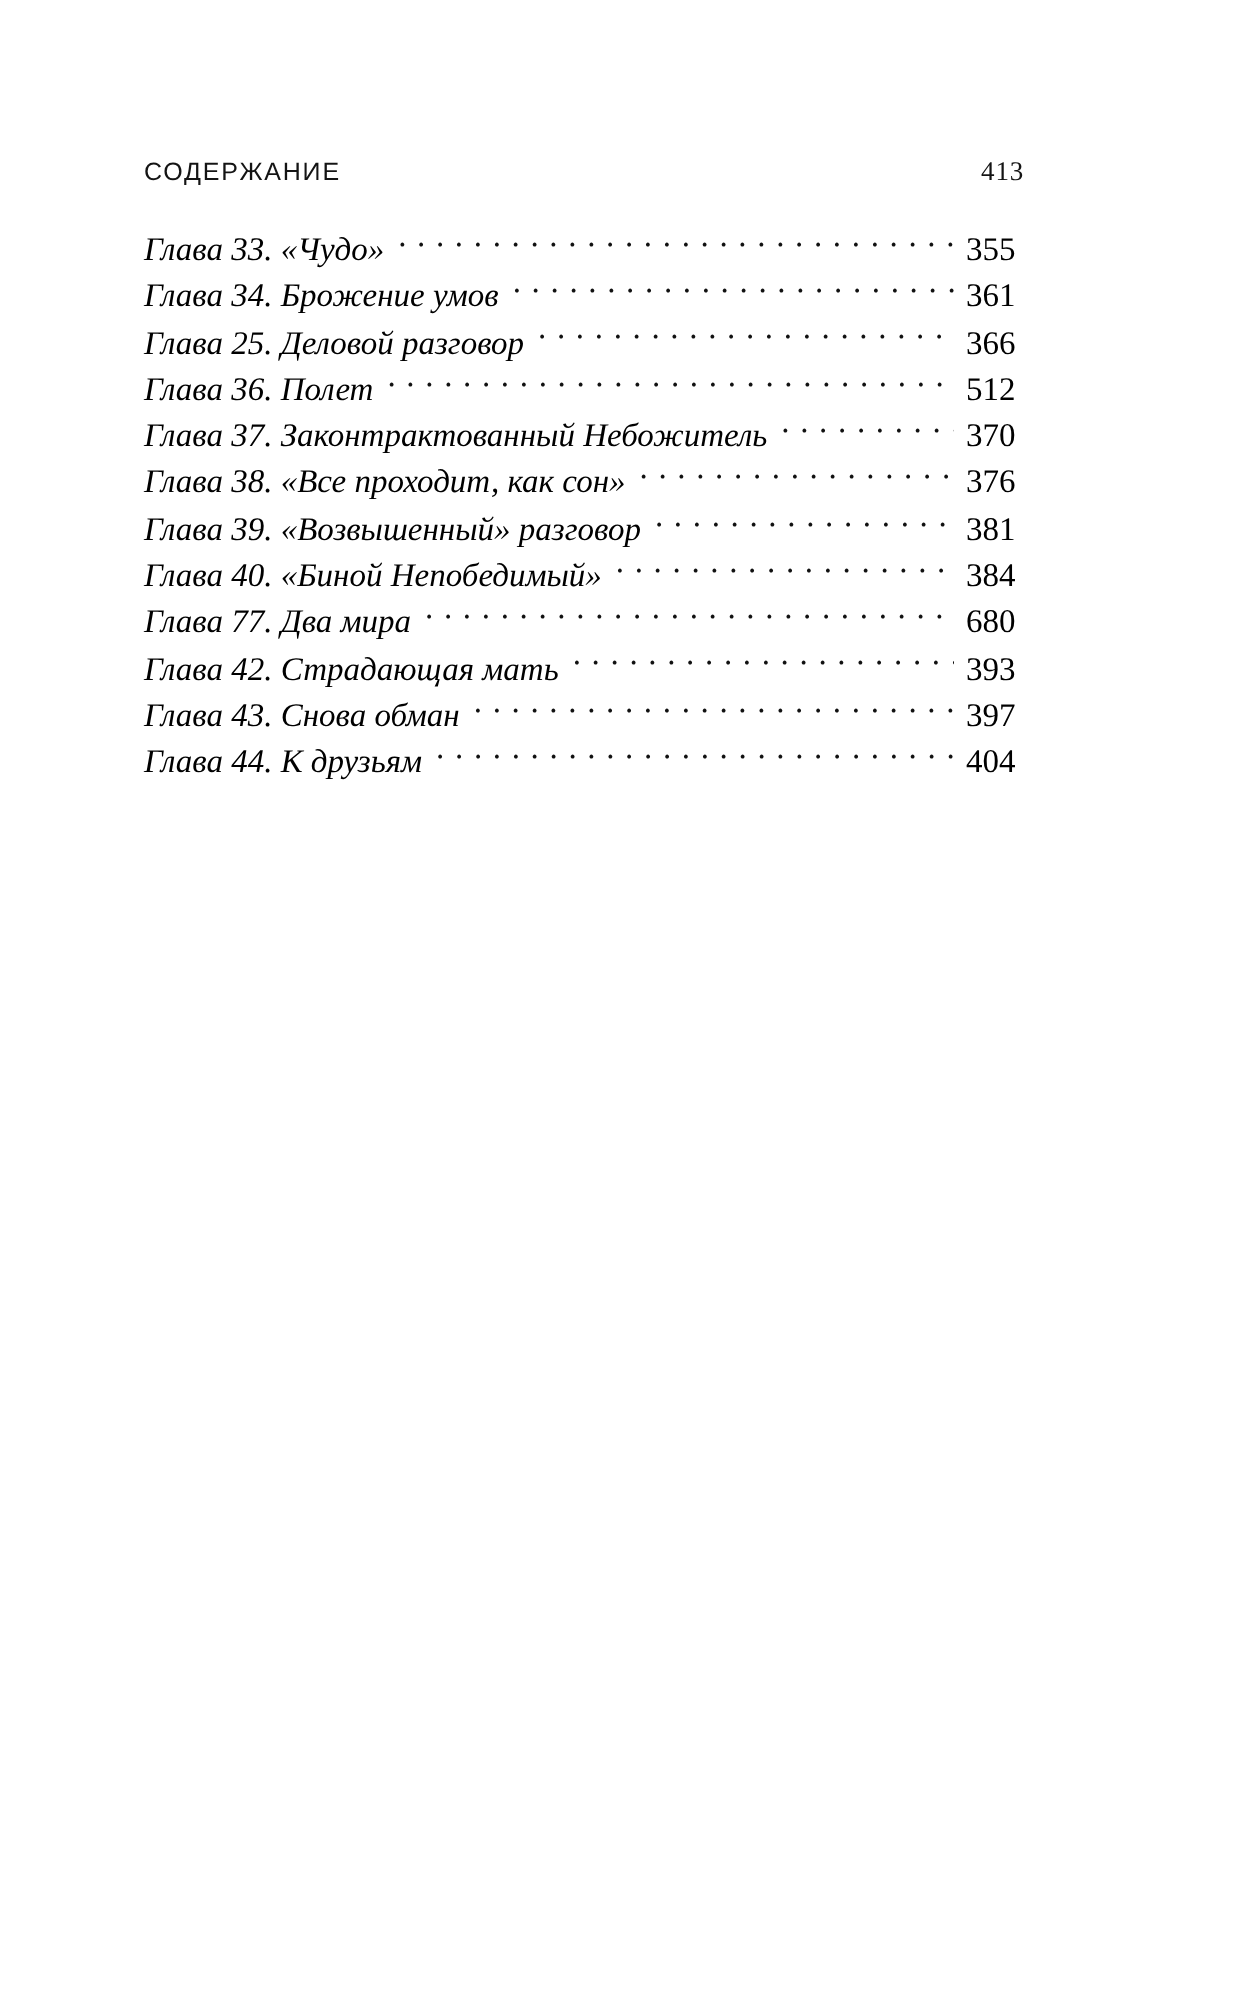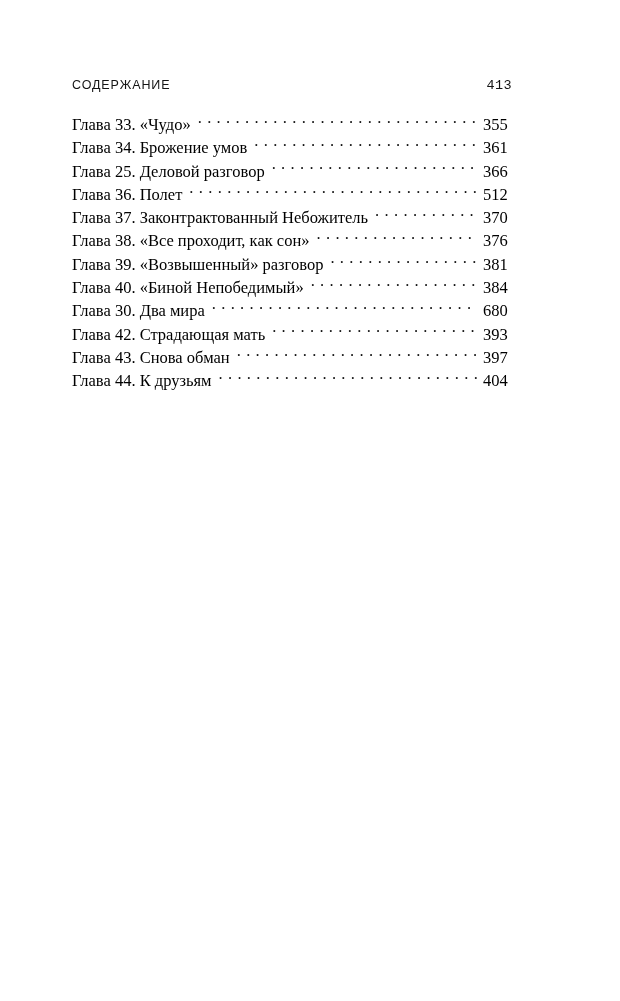--- a/index.html
+++ b/index.html
@@ -29,41 +29,42 @@
     align-items: baseline;
     justify-content: space-between;
   }
   .header-title {
     font-family: "Liberation Sans", sans-serif;
     font-size: 12.5px;
     letter-spacing: 0.9px;
     color: #141414;
   }
   .header-page {
-    font-family: Liberation Mono, monospace;
+    font-family: Liberation Serif, serif;
     font-size: 13.5px;
     letter-spacing: 0.4px;
     color: #141414;
   }
   .toc {
     position: absolute;
     left: 72px;
     top: 113px;
     width: 442px;
   }
   .toc-entry {
     display: flex;
     align-items: baseline;
     font-size: 16.5px;
     line-height: 23.3px;
     white-space: nowrap;
   }
   .entry-title {
     flex: 0 0 auto;
     padding-right: 5px;
+    font-style: italic;
   }
   .leader {
     flex: 1 1 auto;
     position: relative;
     overflow: hidden;
     height: 1em;
     margin: 0 2px;
   }
   .leader::after {
     content: ". . . . . . . . . . . . . . . . . . . . . . . . . . . . . . . . . . . . . . . . . . . . . . . . . . . . . . . . . . . . . . . . . . . . .";
@@ -127,21 +128,21 @@
         <span class="entry-title">Глава 39. «Возвышенный» разговор</span>
         <span class="leader"></span>
         <span class="entry-page">381</span>
       </div>
       <div class="toc-entry">
         <span class="entry-title">Глава 40. «Биной Непобедимый»</span>
         <span class="leader"></span>
         <span class="entry-page">384</span>
       </div>
       <div class="toc-entry">
-        <span class="entry-title">Глава 30. Два мира</span>
+        <span class="entry-title">Глава 77. Два мира</span>
         <span class="leader"></span>
         <span class="entry-page">680</span>
       </div>
       <div class="toc-entry">
         <span class="entry-title">Глава 42. Страдающая мать</span>
         <span class="leader"></span>
         <span class="entry-page">393</span>
       </div>
       <div class="toc-entry">
         <span class="entry-title">Глава 43. Снова обман</span>

